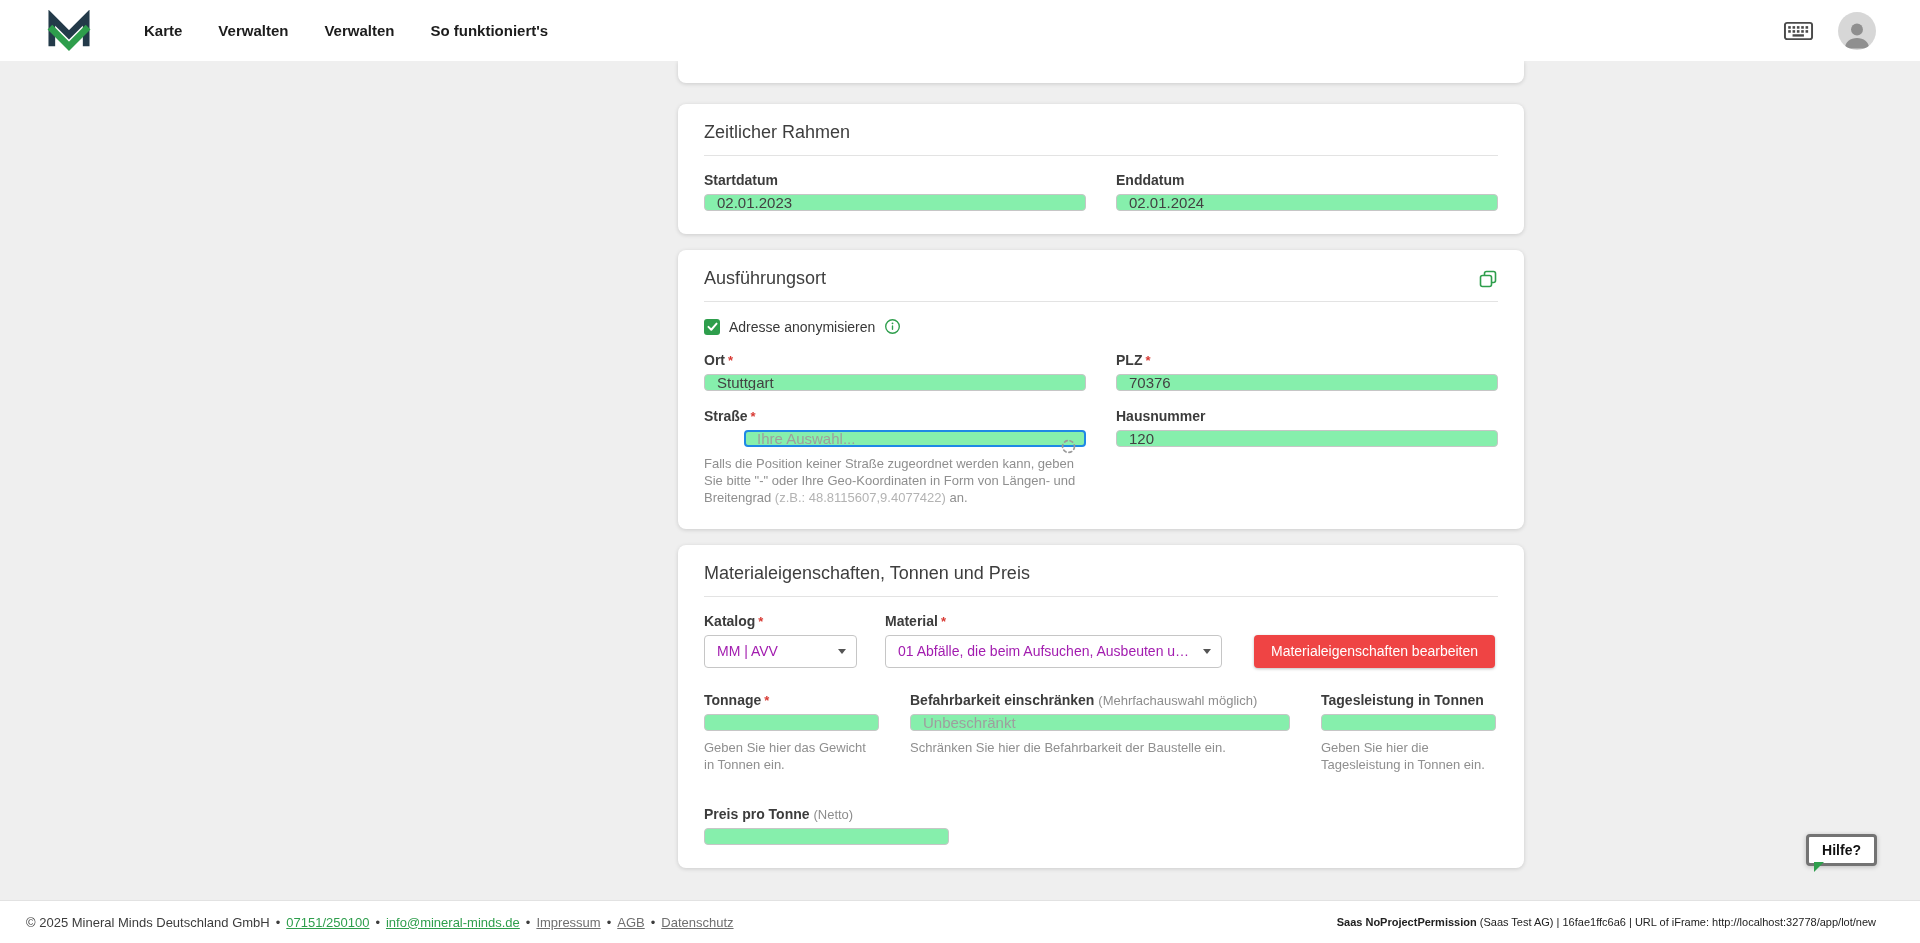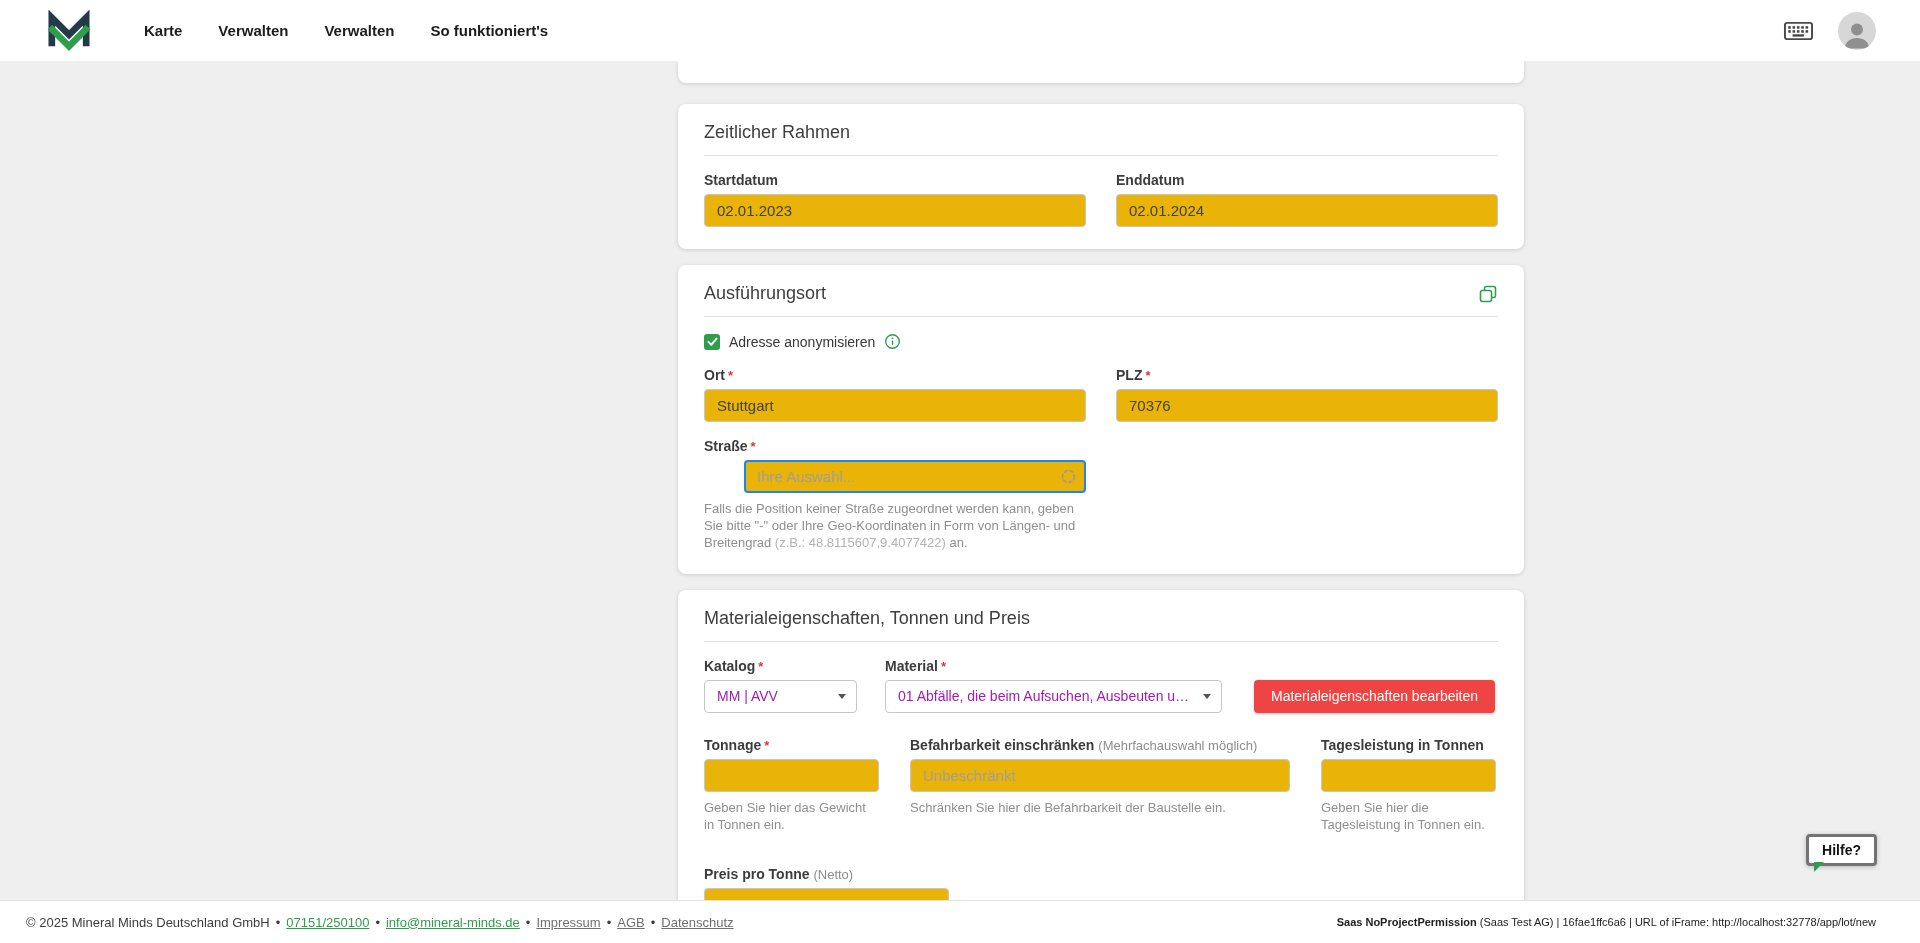--- a/index.html
+++ b/index.html
@@ -24,22 +24,22 @@
           padding:18px 26px 22px; margin-bottom:16px; }
   .card-fragment { height:22px; padding:0; border-radius:0 0 8px 8px; margin-bottom:21px; }
   .card-title { font-size:18px; font-weight:500; color:#3e3e3e; }
   .title-row { display:flex; align-items:center; justify-content:space-between; margin-bottom:12px; }
   .divider { border:none; border-top:1px solid #e3e3e3; margin-bottom:16px; }
 
   .grid2 { display:grid; grid-template-columns:1fr 1fr; column-gap:30px; }
   .field label { display:block; font-size:14px; font-weight:600; color:#3c3c3c; margin-bottom:6px; }
   .req { color:#d83a34; margin-left:3px; font-size:13px; }
   .note { color:#8d8d8d; font-weight:400; font-size:13px; }
-  input.text { width:100%; height:33px; border:1px solid #c6c6c6; border-radius:4px; padding:0 12px;
-               font-size:15px; color:#424242; background:#eab308; font-family:inherit; outline:none; }
+  input.text { width:100%; height:17px; border:1px solid #c6c6c6; border-radius:4px; padding:0 12px;
+               font-size:15px; color:#424242; background:#86efac; font-family:inherit; outline:none; }
   input.text::placeholder { color:#9e9e9e; }
   .input-wrap { position:relative;padding-left:40px; }
   input.focused { border:2px solid #1e88e5; padding:0 11px; }
   .spinner { position:absolute; right:9px; top:8px; width:17px; height:17px; animation:spin 1.1s linear infinite; }
   @keyframes spin { to { transform:rotate(360deg);} }
 
   
   .checkbox-row { display:flex; align-items:center; gap:9px; margin-bottom:17px; }
   .checkbox { width:16px; height:16px; background:#2e9e4c; border-radius:3px; display:flex;
               align-items:center; justify-content:center; cursor:pointer; flex:none; }
@@ -196,20 +196,24 @@
         <div class="field">
           <label><span>Straße</span><span class="req">*</span></label>
           <div class="input-wrap">
             <input class="text focused" type="text" placeholder="Ihre Auswahl..." style="">
             <svg class="spinner" viewBox="0 0 20 20">
               <circle cx="10" cy="10" r="7" fill="none" stroke="#9a9a9a" stroke-width="2" stroke-linecap="round" stroke-dasharray="3.4 3.4"></circle>
             </svg>
           </div>
           <p class="hint"><span>Falls die Position keiner Straße zugeordnet werden kann, geben Sie bitte "-" oder Ihre Geo-Koordinaten in Form von Längen- und Breitengrad </span><span class="ex">(z.B.: 48.8115607,9.4077422)</span><span> an.</span></p>
         </div>
+        <div class="field">
+          <label><span>Hausnummer</span></label>
+          <input class="text" type="text" value="120" style="">
+        </div>
       </div>
     </section>
 
     <section class="card">
       <div class="title-row">
         <h2 class="card-title">Materialeigenschaften, Tonnen und Preis</h2>
       </div>
       <hr class="divider">
 
       <div class="mrow1">

